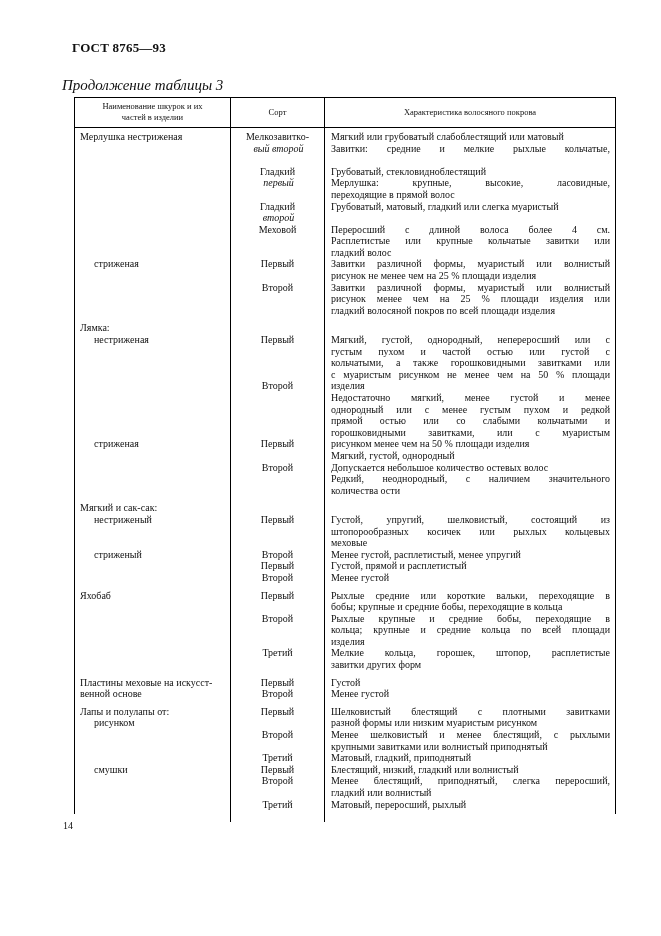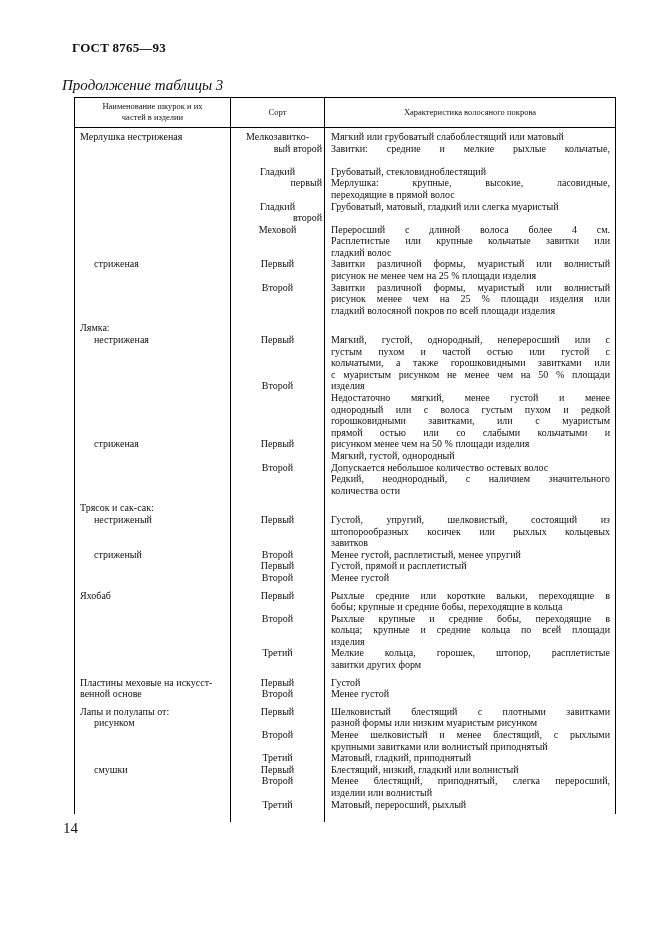--- a/index.html
+++ b/index.html
@@ -21,27 +21,27 @@
     display:flex;flex-direction:column;align-items:center;justify-content:center;
     padding:3px 4px;min-height:22px;
   }
   .th.b{border-right:1px solid #000;}
   .tbody{width:100%;}
   .tr{display:grid;grid-template-columns:156px 94px 1fr;}
   .td{font-size:10px;line-height:11.6px;min-height:11.6px;}
   .c1{border-right:1px solid #000;padding:0 4px 0 5px;white-space:nowrap;overflow:hidden;}
   .c1.ind{padding-left:19px;}
   .c2{border-right:1px solid #000;text-align:center;padding:0 2px;white-space:nowrap;overflow:hidden;}
-  .c2.flush{text-align:right;padding-left:4px;}
+  .c2.flush{text-align:center;padding-left:4px;font-style:italic;}
   .c3{padding:0 5px 0 6px;}
   .c3.j{text-align:justify;text-align-last:justify;}
   .tr.gap{height:6px;}
   .tr.pad-top{height:3px;}
   .tr.pad-bottom{height:4px;}
-  .page-num{position:absolute;left:63px;top:820px;font-size:15px;}
+  .page-num{position:absolute;left:63px;top:820px;font-size:10px;}
 </style>
 </head>
 <body>
 
 <div class="page">
 
   <div class="doc-code">ГОСТ 8765—93</div>
 
   <div class="caption">Продолжение таблицы 3</div>
 
@@ -179,33 +179,33 @@
     <div class="td c3">изделия</div>
   </div>
         <div class="tr">
     <div class="td c1"></div>
     <div class="td c2"></div>
     <div class="td c3 j">Недостаточно мягкий, менее густой и менее</div>
   </div>
         <div class="tr">
     <div class="td c1"></div>
     <div class="td c2"></div>
-    <div class="td c3 j">однородный или с волоса густым пухом и редкой</div>
+    <div class="td c3 j">однородный или с менее густым пухом и редкой</div>
+  </div>
+        <div class="tr">
+    <div class="td c1"></div>
+    <div class="td c2"></div>
+    <div class="td c3 j">прямой остью или со слабыми кольчатыми и</div>
   </div>
         <div class="tr">
     <div class="td c1"></div>
     <div class="td c2"></div>
     <div class="td c3 j">горошковидными завитками, или с муаристым</div>
   </div>
         <div class="tr">
-    <div class="td c1"></div>
-    <div class="td c2"></div>
-    <div class="td c3 j">прямой остью или со слабыми кольчатыми и</div>
-  </div>
-        <div class="tr">
     <div class="td c1 ind">стриженая</div>
     <div class="td c2">Первый</div>
     <div class="td c3">рисунком менее чем на 50 % площади изделия</div>
   </div>
         <div class="tr">
     <div class="td c1"></div>
     <div class="td c2"></div>
     <div class="td c3">Мягкий, густой, однородный</div>
   </div>
         <div class="tr">
@@ -222,38 +222,38 @@
     <div class="td c1"></div>
     <div class="td c2"></div>
     <div class="td c3">количества ости</div>
   </div>
         <div class="tr gap">
     <div class="td c1"></div>
     <div class="td c2"></div>
     <div class="td c3"></div>
   </div>
         <div class="tr">
-    <div class="td c1">Трясок и сак-сак:</div>
+    <div class="td c1">Мягкий и сак-сак:</div>
     <div class="td c2"></div>
     <div class="td c3"></div>
   </div>
         <div class="tr">
     <div class="td c1 ind">нестриженый</div>
     <div class="td c2">Первый</div>
     <div class="td c3 j">Густой, упругий, шелковистый, состоящий из</div>
   </div>
         <div class="tr">
     <div class="td c1"></div>
     <div class="td c2"></div>
     <div class="td c3 j">штопорообразных косичек или рыхлых кольцевых</div>
   </div>
         <div class="tr">
     <div class="td c1"></div>
     <div class="td c2"></div>
-    <div class="td c3">завитков</div>
+    <div class="td c3">меховые</div>
   </div>
         <div class="tr">
     <div class="td c1 ind">стриженый</div>
     <div class="td c2">Второй</div>
     <div class="td c3">Менее густой, расплетистый, менее упругий</div>
   </div>
         <div class="tr">
     <div class="td c1"></div>
     <div class="td c2">Первый</div>
     <div class="td c3">Густой, прямой и расплетистый</div>
@@ -354,21 +354,21 @@
     <div class="td c3">Блестящий, низкий, гладкий или волнистый</div>
   </div>
         <div class="tr">
     <div class="td c1"></div>
     <div class="td c2">Второй</div>
     <div class="td c3 j">Менее блестящий, приподнятый, слегка переросший,</div>
   </div>
         <div class="tr">
     <div class="td c1"></div>
     <div class="td c2"></div>
-    <div class="td c3">изделии или волнистый</div>
+    <div class="td c3">гладкий или волнистый</div>
   </div>
         <div class="tr">
     <div class="td c1"></div>
     <div class="td c2">Третий</div>
     <div class="td c3">Матовый, переросший, рыхлый</div>
   </div>
         <div class="tr pad-bottom">
     <div class="td c1"></div>
     <div class="td c2"></div>
     <div class="td c3"></div>

